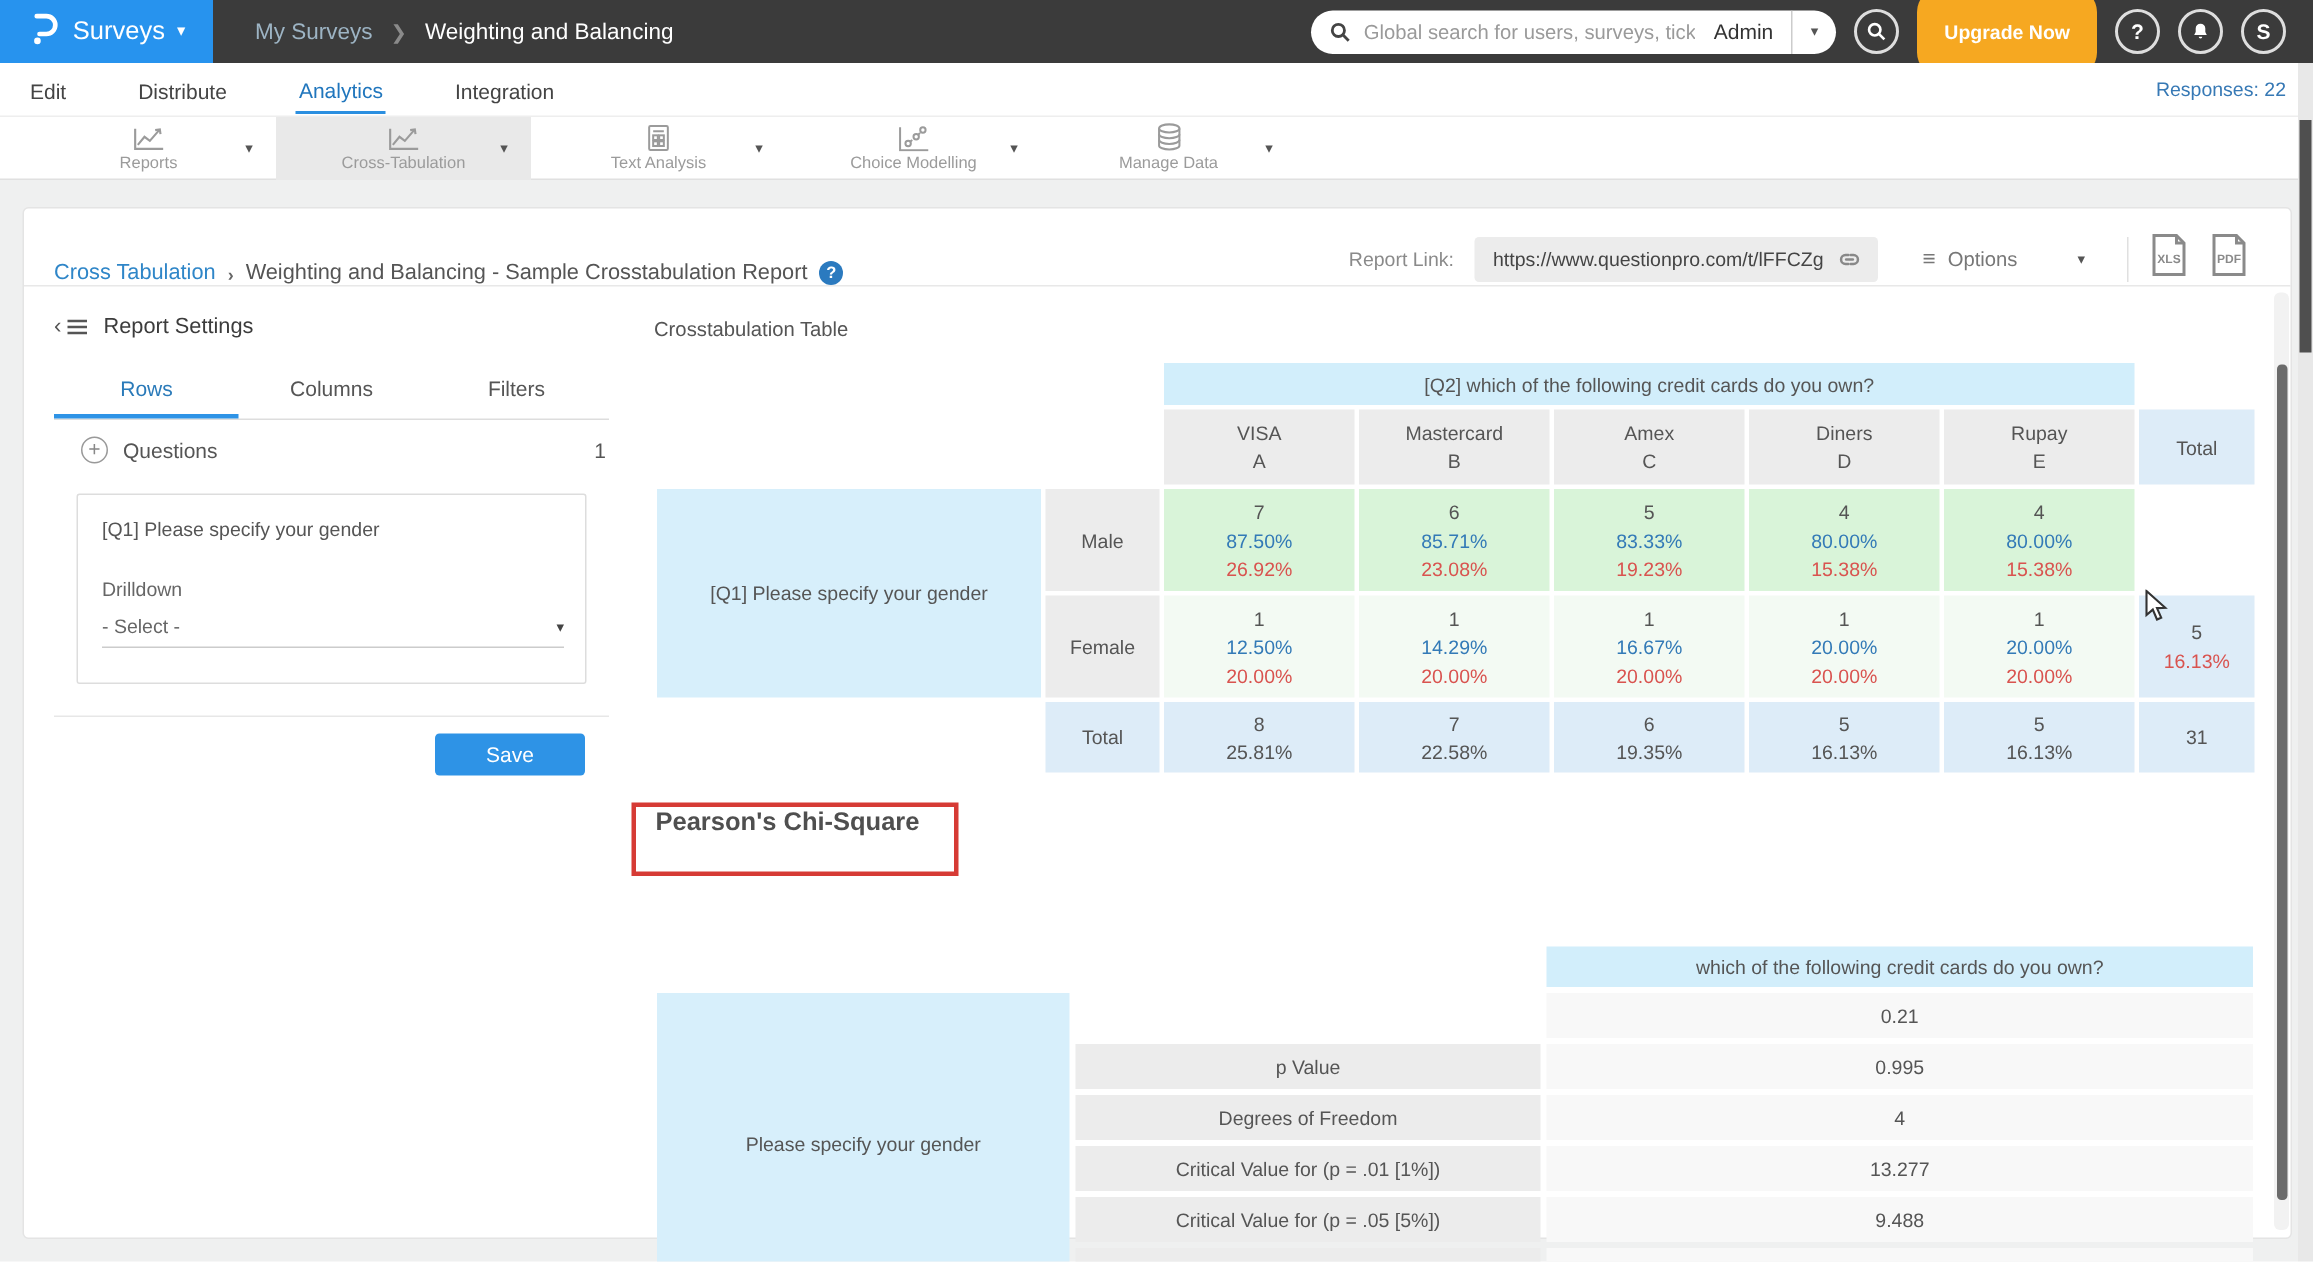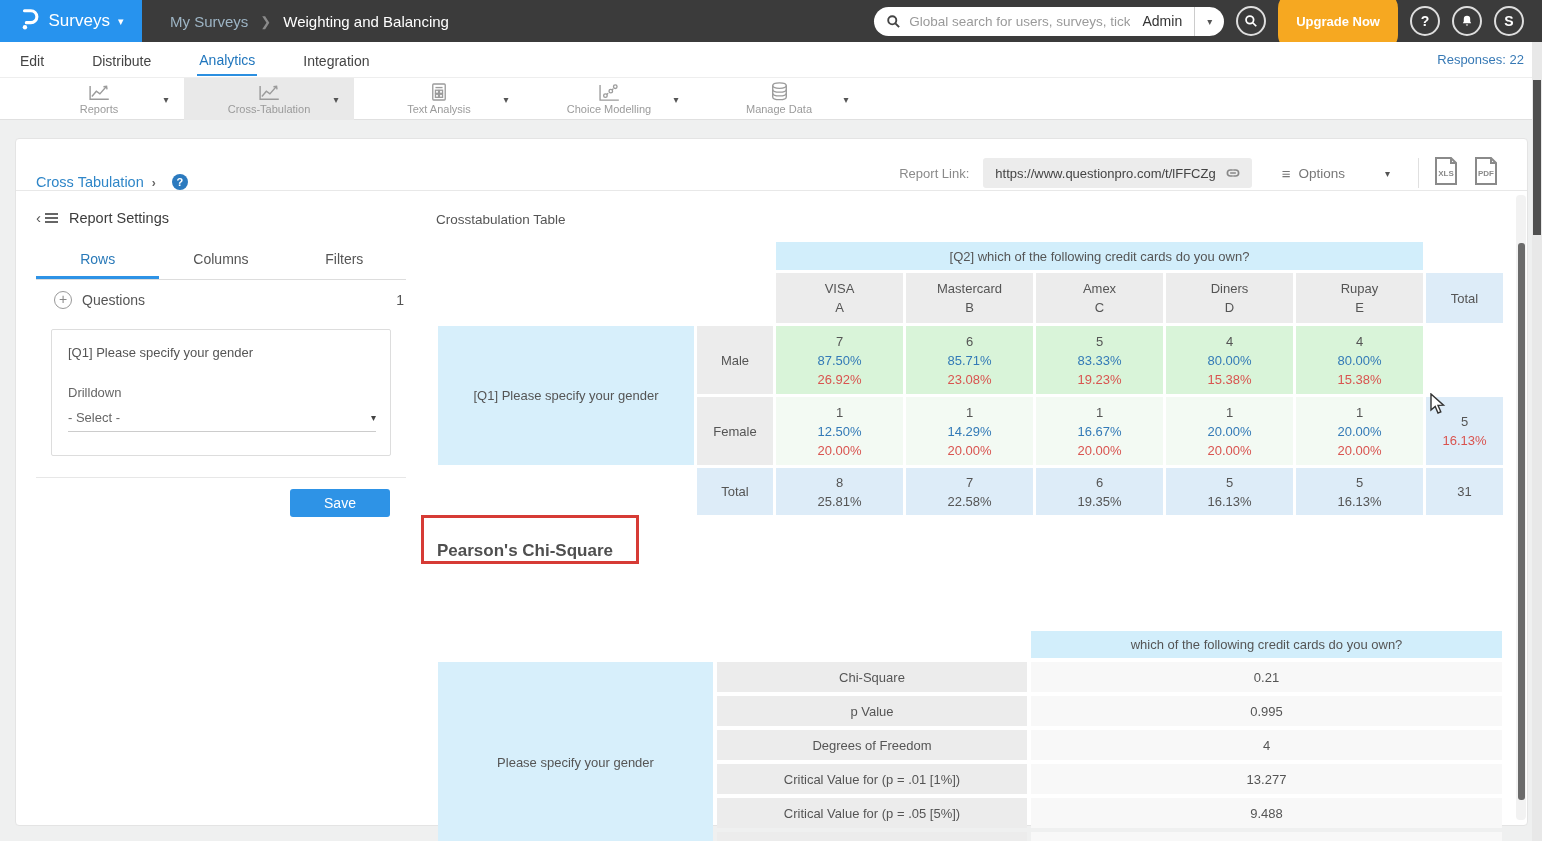--- a/index.html
+++ b/index.html
@@ -83,21 +83,21 @@
   .bg-blue-head { background:#d2eefb; }
   .bg-gray { background:#ececec; }
   .bg-ltblue { background:#ddecf8; }
   .bg-q1 { background:#d7effb; }
   .bg-green { background:#d9f4d9; }
   .bg-ltgreen { background:#f3faf3; }
   .pct-row { color:#337ab7; }
   .pct-col { color:#d9534f; }
 
   
-  .chi-box { position:absolute; left:405px; top:376px; width:218px; height:49px; border:3px solid #d63b35; background:#fff; display:flex; align-items:flex-end; padding-left:13px; }
+  .chi-box { position:absolute; left:405px; top:396px; width:218px; height:49px; border:3px solid #d63b35; background:#fff; display:flex; align-items:flex-start; padding-left:13px; }
   .chi-heading { font-size:17px; font-weight:bold; color:#4f4f4f; }
   #chigrid { position:absolute; left:422px; top:445px; display:grid; grid-template-columns:275px 310px 471px; grid-template-rows:27px repeat(6,30px); gap:4px;margin-top:47px; }
   .cc { display:flex; align-items:center; justify-content:center; font-size:13px; color:#555; text-align:center; }
   .bg-val { background:#f8f8f8; }
 
   
   .inner-track { position:absolute; left:1516px; top:195px; width:10px; height:625px; background:#f2f2f2; border-radius:4px; }
   .inner-thumb { position:absolute; left:1518px; top:243px; width:7px; height:557px; background:#6b6b6b; border-radius:3px; cursor:pointer; }
   .outer-track { position:absolute; left:1532px; top:42px; width:10px; height:799px; background:#e8e8e8; }
   .outer-thumb { position:absolute; left:1533px; top:80px; width:8px; height:155px; background:#4f4f4f; cursor:pointer; }
@@ -235,20 +235,21 @@
         <div class="tlabel">Manage Data</div>
       </div>
       <div class="tool-caret" style="left: 836px;">▾</div>
     </div>
 
   <div class="card">
 
     <div class="report-head">
       <span class="rh-link">Cross Tabulation</span>
       <span class="rh-sep">›</span>
+      <span class="rh-title">Weighting and Balancing - Sample Crosstabulation Report</span>
       <span class="help-badge">?</span>
       <div class="rh-right">
         <span class="rl-label">Report Link:</span>
         <div class="url-box">
           <span class="url">https://www.questionpro.com/t/lFFCZg</span>
           <span style="display:flex;">
             <svg width="18" height="18" viewBox="0 0 24 24" fill="none" stroke="#888" stroke-width="2.2" stroke-linecap="round">
                 <path d="M9 12h6"></path>
                 <path d="M11 8H8.5a4 4 0 0 0 0 8H11"></path>
                 <path d="M13 8h2.5a4 4 0 0 1 0 8H13"></path>
@@ -413,21 +414,20 @@
         </div>
         <div class="xc bg-ltblue" style="grid-area: 5 / 8;">31</div>
       </div>
 
     <div class="chi-box">
       <span class="chi-heading">Pearson's Chi-Square</span>
     </div>
     <div id="chigrid">
         <div class="cc bg-blue-head" style="grid-area: 1 / 3;">which of the following credit cards do you own?</div>
         <div class="cc bg-q1" style="grid-area: 2 / 1 / span 6;">Please specify your gender</div>
-        <div class="cc bg-gray" style="grid-area: 2 / 2;">Chi-Square</div>
         <div class="cc bg-val" style="grid-area: 2 / 3;">0.21</div>
         <div class="cc bg-gray" style="grid-area: 3 / 2;">p Value</div>
         <div class="cc bg-val" style="grid-area: 3 / 3;">0.995</div>
         <div class="cc bg-gray" style="grid-area: 4 / 2;">Degrees of Freedom</div>
         <div class="cc bg-val" style="grid-area: 4 / 3;">4</div>
         <div class="cc bg-gray" style="grid-area: 5 / 2;">Critical Value for (p = .01 [1%])</div>
         <div class="cc bg-val" style="grid-area: 5 / 3;">13.277</div>
         <div class="cc bg-gray" style="grid-area: 6 / 2;">Critical Value for (p = .05 [5%])</div>
         <div class="cc bg-val" style="grid-area: 6 / 3;">9.488</div>
         <div class="cc bg-gray" style="grid-area: 7 / 2;">Critical Value for (p = .10 [10%])</div>

